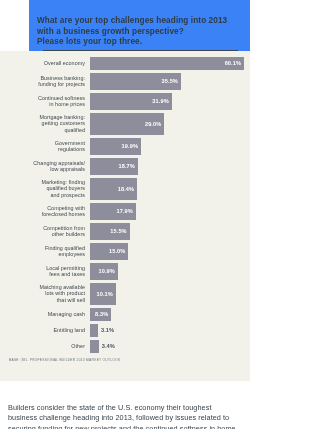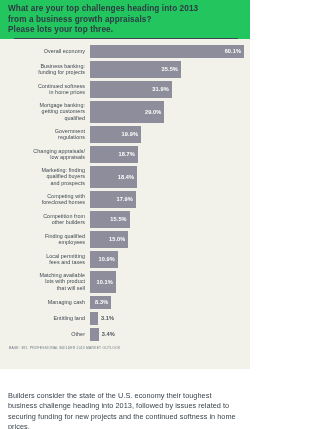--- a/index.html
+++ b/index.html
@@ -16,22 +16,23 @@
   #page {
     position: relative;
     width: 250px;
     height: 429px;
     background: #ffffff;
     box-sizing: border-box;
   }
 
   
   .header {
-    padding: 4px 8px 0 8px;
-    background: #22c55e;
+    padding: 16px 8px 0 8px;
+    background: #3b82f6;
+    margin-left: 29px;
   }
   .header-line {
     font-size: 8.2px;
     line-height: 10.6px;
     color: #2f3b44;
     font-weight: 600;
     letter-spacing: 0.1px;
     white-space: nowrap;
   }
   .header-rule {
@@ -127,21 +128,21 @@
     letter-spacing: 0.05px;
   }
 </style>
 </head>
 <body>
 
 <div id="page">
 
   <div class="header">
     <div class="header-line">What are your top challenges heading into 2013</div>
-    <div class="header-line">from a business growth appraisals?</div>
+    <div class="header-line">with a business growth perspective?</div>
     <div class="header-line">Please lots your top three.</div>
     <div class="header-rule"></div>
   </div>
 
   <div class="chart-panel">
     <div class="rows" id="rows-container">
         <div class="row">
           <div class="row-label">
             <div>Overall economy</div>
           </div>

